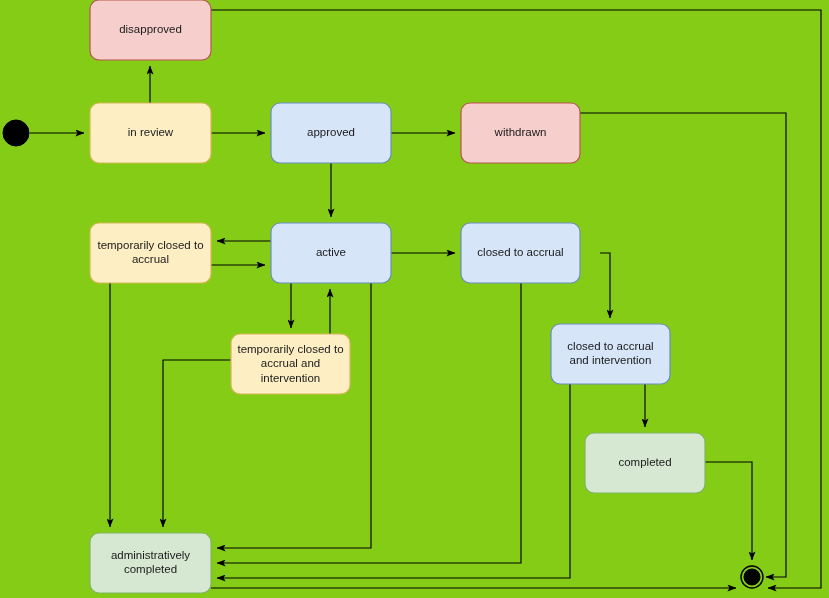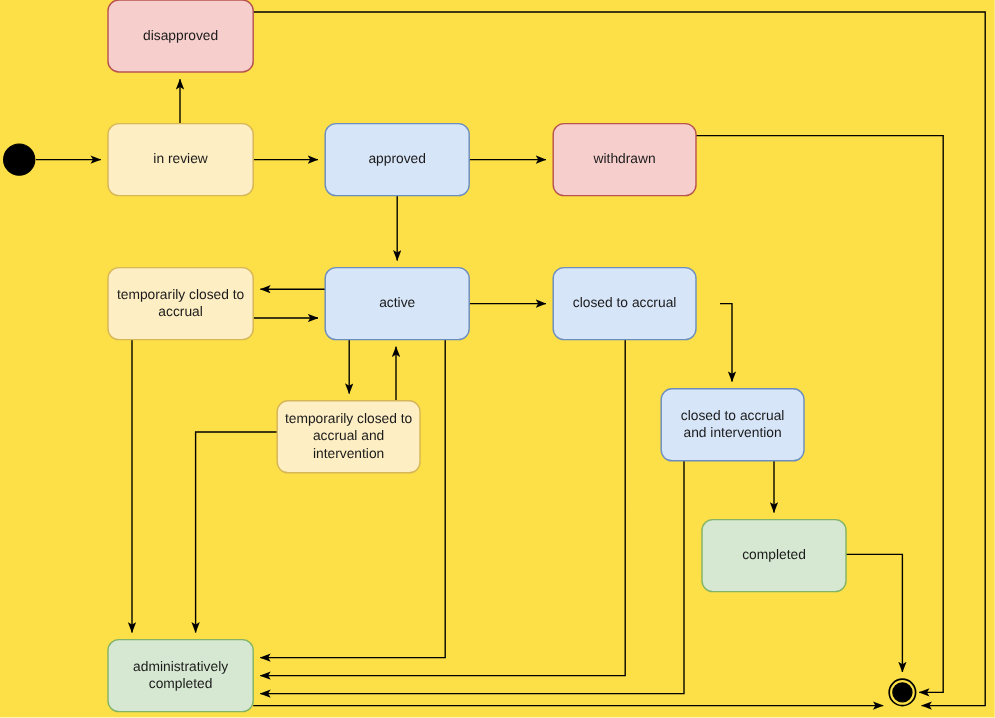--- a/index.html
+++ b/index.html
@@ -10,21 +10,21 @@
   body {
     width: 829px;
     height: 598px;
     font-family: "Liberation Sans", sans-serif;
     overflow: hidden;
   }
   #diagram-root {
     position: relative;
     width: 829px;
     height: 598px;
-    background: #fde047;
+    background: #84cc16;
   }
   svg#state-diagram {
     display: block;
     width: 829px;
     height: 598px;
   }
   .state-box {
     stroke-width: 1.2;
   }
   .state-label {

